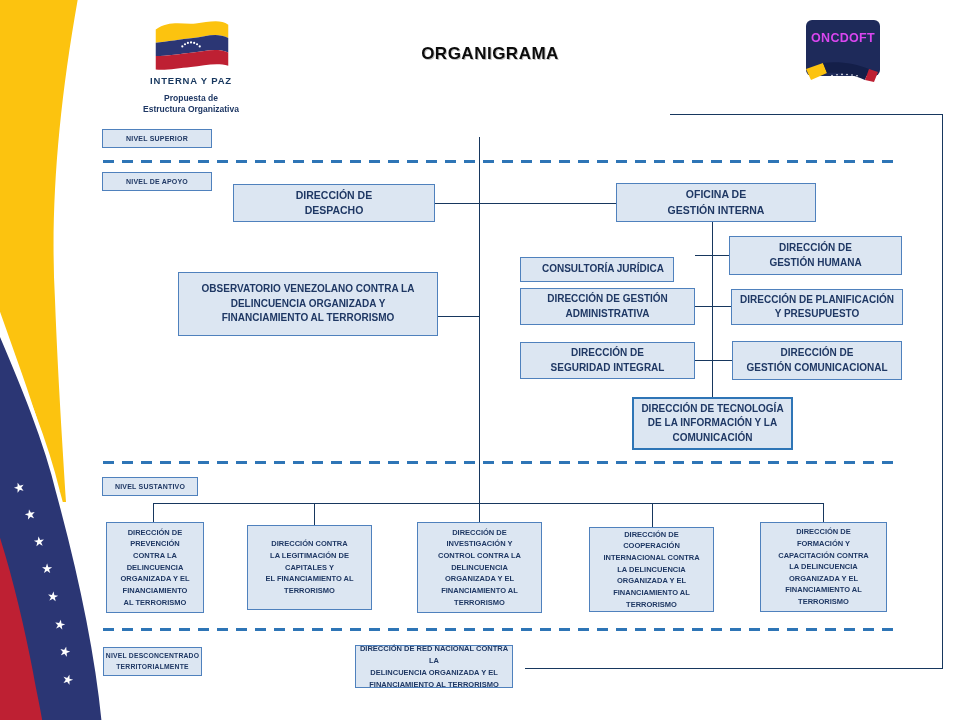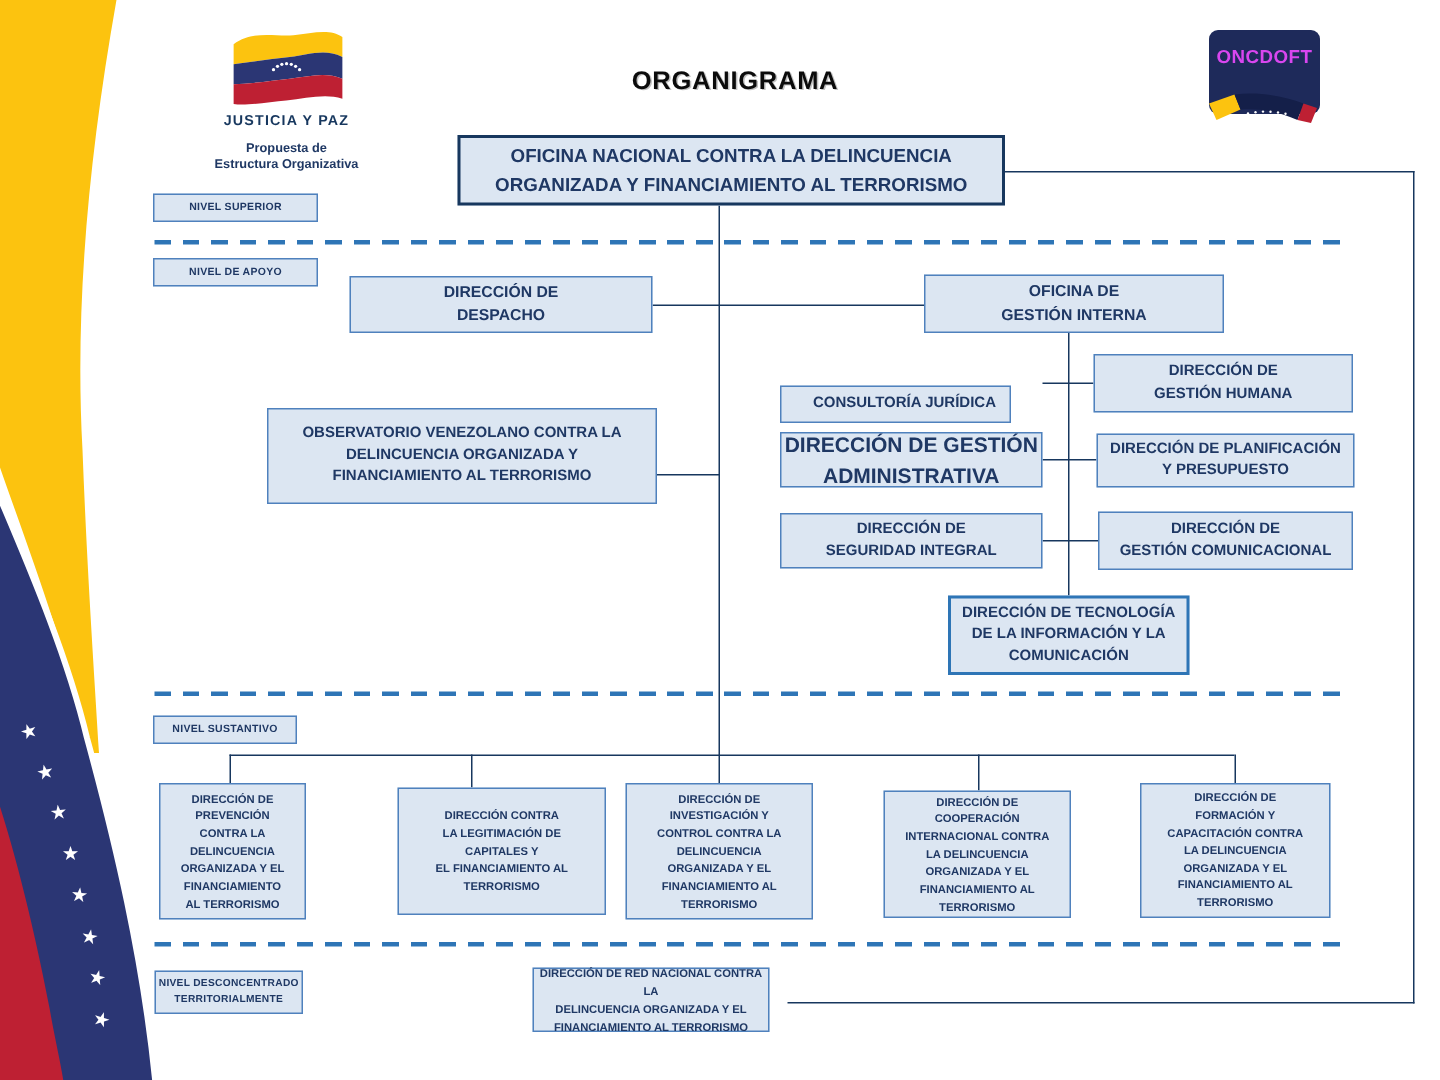--- a/index.html
+++ b/index.html
@@ -14,30 +14,30 @@
   .box{position:absolute;box-sizing:border-box;background:var(--box-fill);
        border:1px solid var(--box-border);color:var(--text-navy);font-weight:bold;
        white-space:pre-line;display:flex;align-items:center;justify-content:center;
        text-align:center;line-height:1.45;}
   #root-box{left:305px;top:90px;width:365px;height:47px;font-size:12.5px;
        border:2px solid var(--box-border-dark);line-height:1.5;}
   #despacho{left:233px;top:184px;width:202px;height:38px;font-size:10.5px;}
   #gestion-interna{left:616px;top:183px;width:200px;height:39px;font-size:10.5px;}
   #consultoria{left:520px;top:257px;width:154px;height:25px;font-size:10px;padding-left:12px;}
   #gestion-humana{left:729px;top:236px;width:173px;height:39px;font-size:10px;}
-  #administrativa{left:520px;top:288px;width:175px;height:37px;font-size:14px;}
+  #administrativa{left:520px;top:288px;width:175px;height:37px;font-size:10px;}
   #planificacion{left:731px;top:289px;width:172px;height:36px;font-size:10px;}
   #seguridad{left:520px;top:342px;width:175px;height:37px;font-size:10px;}
   #comunicacional{left:732px;top:341px;width:170px;height:39px;font-size:10px;}
   #tecnologia{left:632px;top:397px;width:161px;height:53px;font-size:10px;
        border:2px solid var(--dash-blue);}
   #observatorio{left:178px;top:272px;width:260px;height:64px;font-size:10px;}
   .sust{font-size:7.5px;line-height:1.55;}
   #sust-1{left:106px;top:522px;width:98px;height:91px;}
-  #sust-2{left:265px;top:525px;width:139px;height:85px;}
+  #sust-2{left:247px;top:525px;width:125px;height:85px;}
   #sust-3{left:417px;top:522px;width:125px;height:91px;}
   #sust-4{left:589px;top:527px;width:125px;height:85px;}
   #sust-5{left:760px;top:522px;width:127px;height:90px;}
   #red-nacional{left:355px;top:645px;width:158px;height:43px;font-size:7.5px;line-height:1.6;}
 
   .level-label{position:absolute;box-sizing:border-box;background:var(--box-fill);
        border:1px solid var(--box-border);color:var(--text-navy);font-weight:bold;
        font-size:7px;letter-spacing:.2px;display:flex;align-items:center;justify-content:center;
        text-align:center;white-space:pre-line;}
   #lvl-superior{left:102px;top:129px;width:110px;height:19px;}
@@ -111,21 +111,21 @@
     <g fill="#ffffff">
       <circle cx="25" cy="26" r="0.9"></circle>
         <circle cx="27.2" cy="24.2" r="0.9"></circle>
       <circle cx="29.6" cy="23.1" r="0.9"></circle>
         <circle cx="32.2" cy="22.7" r="0.9"></circle>
       <circle cx="34.8" cy="23.1" r="0.9"></circle>
         <circle cx="37.2" cy="24.2" r="0.9"></circle>
       <circle cx="39.4" cy="26" r="0.9"></circle>
     </g>
   </svg>
-  <div id="flag-caption">JUSTICIA Y PAZ</div>
+  <div id="flag-caption">INTERNA Y PAZ</div>
   <div id="proposal">Propuesta de
 Estructura Organizativa</div>
 
   <div id="title">ORGANIGRAMA</div>
 
   <div id="oncdoft">
     <div class="txt">ONCDOFT</div>
     <svg class="ribbon" width="80" height="26" viewBox="0 0 80 26" xmlns="http://www.w3.org/2000/svg">
       <path d="M4,10 L21,4 L25,14 L9,21 Z" style="fill:var(--band-yellow,#FCC30F)"></path>
       <path d="M21,4 C38,2 54,5 67,10 L63,21 C50,15 36,13 25,14 Z" style="fill:#141f49"></path>
@@ -160,22 +160,20 @@
   <div class="line" id="ln-stub-1"></div>
   <div class="line" id="ln-stub-2"></div>
   <div class="line" id="ln-stub-3"></div>
   <div class="line" id="ln-obs"></div>
   <div class="line" id="ln-sust-h"></div>
   <div class="line" id="ln-drop-1"></div>
   <div class="line" id="ln-drop-2"></div>
   <div class="line" id="ln-drop-4"></div>
   <div class="line" id="ln-drop-5"></div>
 
-  <div class="box" id="root-box">OFICINA NACIONAL CONTRA LA DELINCUENCIA
-ORGANIZADA Y FINANCIAMIENTO AL TERRORISMO</div>
   <div class="box" id="despacho">DIRECCIÓN DE
 DESPACHO</div>
   <div class="box" id="gestion-interna">OFICINA DE
 GESTIÓN INTERNA</div>
   <div class="box" id="observatorio">OBSERVATORIO VENEZOLANO CONTRA LA
 DELINCUENCIA ORGANIZADA Y
 FINANCIAMIENTO AL TERRORISMO</div>
   <div class="box" id="consultoria">CONSULTORÍA JURÍDICA</div>
   <div class="box" id="gestion-humana">DIRECCIÓN DE
 GESTIÓN HUMANA</div>

